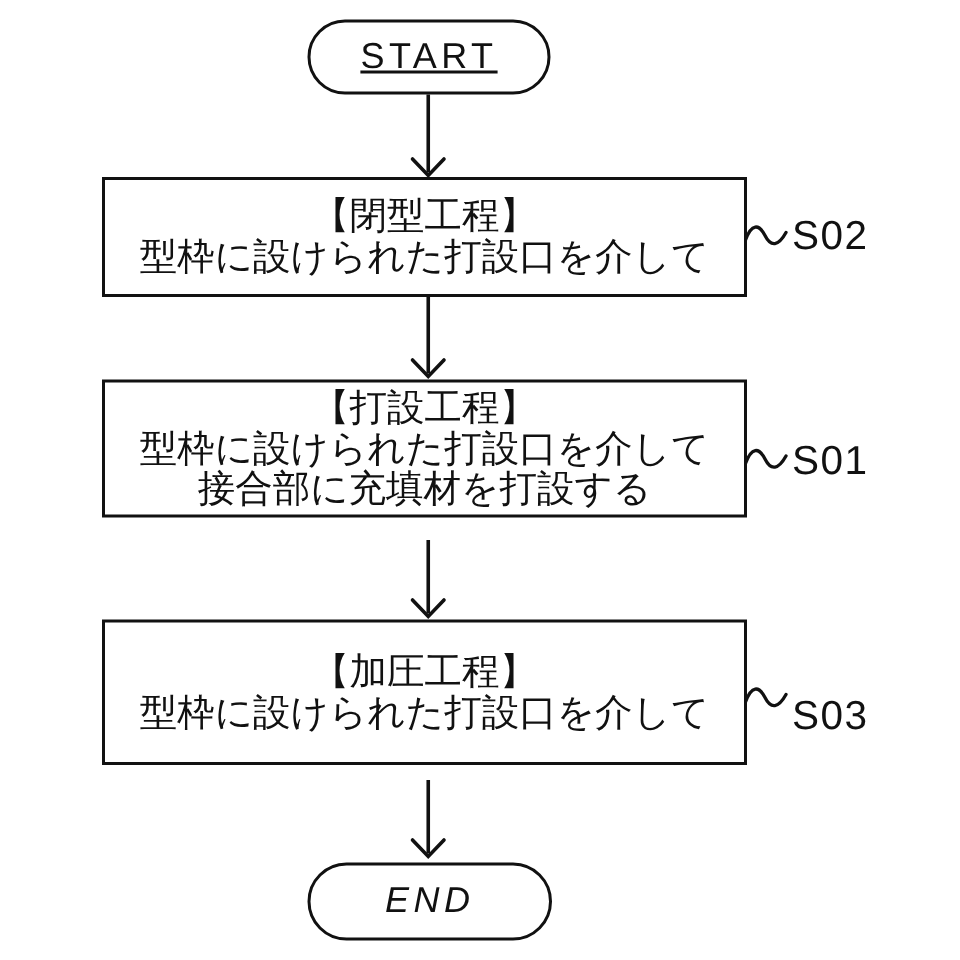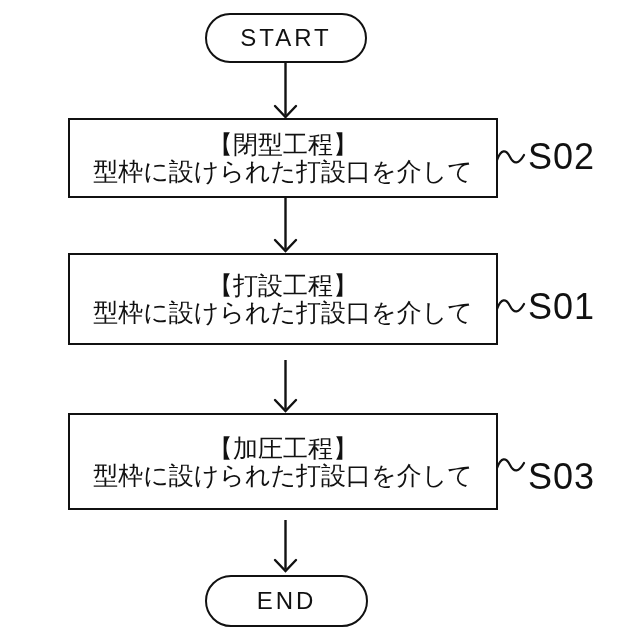--- a/index.html
+++ b/index.html
@@ -29,22 +29,22 @@
     box-sizing: border-box;
     border: 2.5px solid #111111;
     border-radius: 28px;
     display: flex;
     align-items: center;
     justify-content: center;
     font-size: 24px;
     letter-spacing: 3px;
     background: #ffffff;
   }
-  .terminal.start { left: 205px; top: 13px;  width: 162px; height: 50px; }
-  .terminal.end   { left: 205px; top: 575px; width: 163px; height: 52px; }
+  .terminal.start { left: 205px; top: 13px;  width: 162px; height: 50px; text-decoration: underline; }
+  .terminal.end   { left: 205px; top: 575px; width: 163px; height: 52px; font-style: italic; }
   .pbox {
     position: absolute;
     left: 68px;
     width: 430px;
     box-sizing: border-box;
     border: 2.5px solid #111111;
     background: #ffffff;
     display: flex;
     flex-direction: column;
     align-items: center;
@@ -53,21 +53,21 @@
     font-size: 25px;
     line-height: 27px;
   }
   .pbox.box1 { top: 118px; height: 80px; }
   .pbox.box2 { top: 253px; height: 92px; }
   .pbox.box3 { top: 413px; height: 97px; }
   .pbox .bline { white-space: nowrap; }
   .steplabel {
     position: absolute;
     left: 528px;
-    font-size: 36px;
+    font-size: 27px;
     line-height: 30px;
     letter-spacing: 1px;
   }
   .steplabel.s02 { top: 142px; }
   .steplabel.s01 { top: 292px; }
   .steplabel.s03 { top: 462px; }
 </style>
 </head>
 <body>
 
@@ -106,20 +106,21 @@
 
   <div class="pbox box1">
     <div class="bline">【閉型工程】</div>
     <div class="bline">型枠に設けられた打設口を介して</div>
   </div>
   <div class="steplabel s02">S02</div>
 
   <div class="pbox box2">
     <div class="bline">【打設工程】</div>
     <div class="bline">型枠に設けられた打設口を介して</div>
+    <div class="bline">接合部に充填材を打設する</div>
   </div>
   <div class="steplabel s01">S01</div>
 
   <div class="pbox box3">
     <div class="bline">【加圧工程】</div>
     <div class="bline">型枠に設けられた打設口を介して</div>
   </div>
   <div class="steplabel s03">S03</div>
 
   <div class="terminal end">

